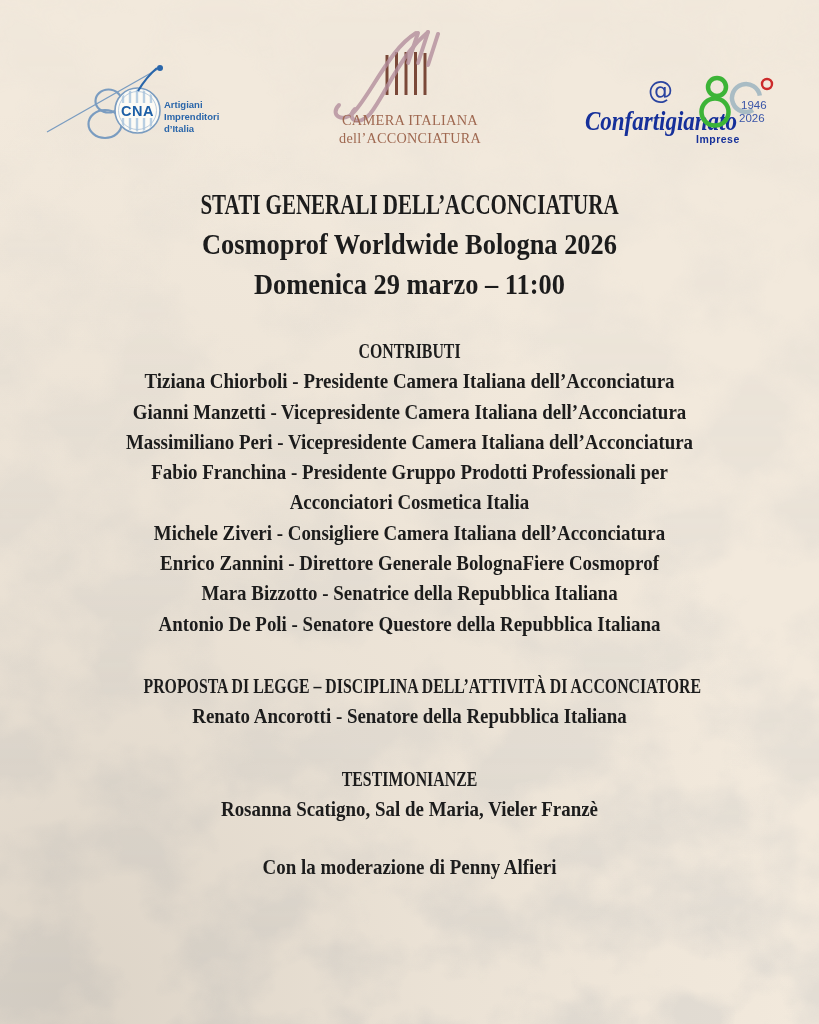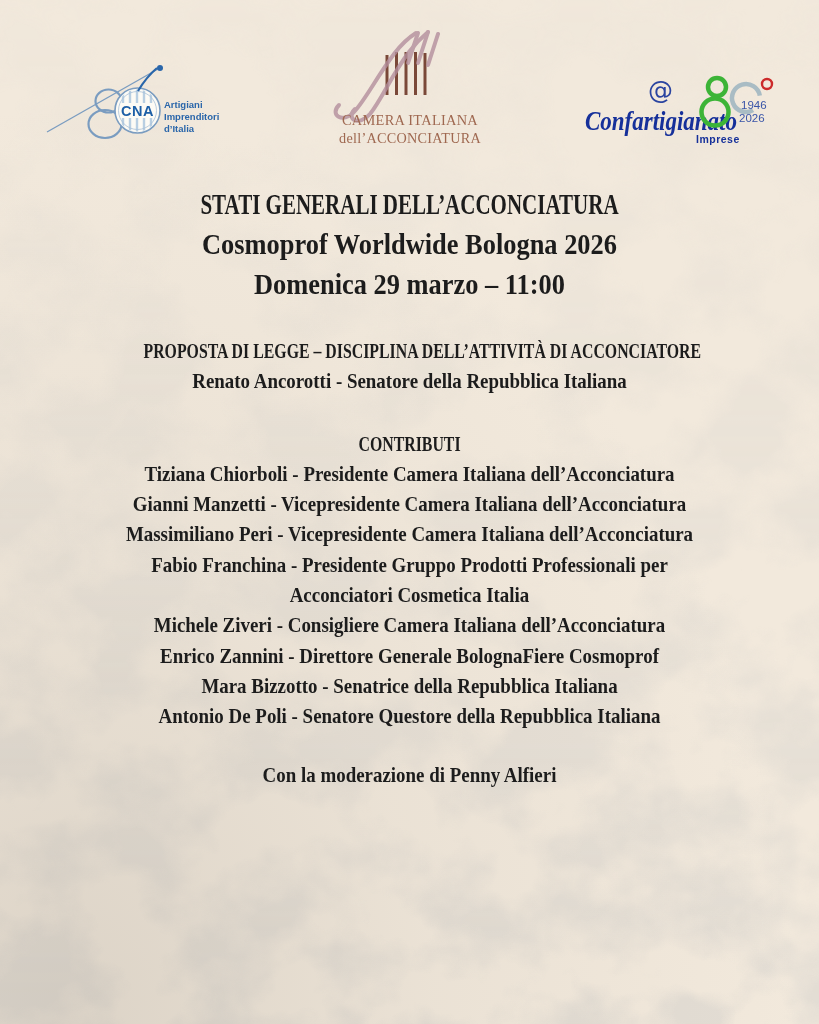--- a/index.html
+++ b/index.html
@@ -133,35 +133,39 @@
 
   <div class="content">
 
     <div>
       <div class="title-line sx70">STATI GENERALI DELL’ACCONCIATURA</div>
       <div class="title-line sx88">Cosmoprof Worldwide Bologna 2026</div>
       <div class="title-line sx88">Domenica 29 marzo – 11:00</div>
     </div>
 
     <div>
-      <div class="sec-heading sx72 mt32">PROPOSTA DI LEGGE – DISCIPLINA DELL’ATTIVITÀ DI ACCONCIATORE</div>
-      <div class="body-line sx86">Renato Ancorotti - Senatore della Repubblica Italiana</div>
-    </div>
-
-    <div>
       <div class="sec-heading sx72 mt32">CONTRIBUTI</div>
       <div class="body-line sx86">Tiziana Chiorboli - Presidente Camera Italiana dell’Acconciatura</div>
       <div class="body-line sx86">Gianni Manzetti - Vicepresidente Camera Italiana dell’Acconciatura</div>
       <div class="body-line sx86">Massimiliano Peri - Vicepresidente Camera Italiana dell’Acconciatura</div>
       <div class="body-line sx86">Fabio Franchina - Presidente Gruppo Prodotti Professionali per</div>
       <div class="body-line sx86">Acconciatori Cosmetica Italia</div>
       <div class="body-line sx86">Michele Ziveri - Consigliere Camera Italiana dell’Acconciatura</div>
       <div class="body-line sx86">Enrico Zannini - Direttore Generale BolognaFiere Cosmoprof</div>
       <div class="body-line sx86">Mara Bizzotto - Senatrice della Repubblica Italiana</div>
       <div class="body-line sx86">Antonio De Poli - Senatore Questore della Repubblica Italiana</div>
     </div>
 
+    <div>
+      <div class="sec-heading sx72 mt32">PROPOSTA DI LEGGE – DISCIPLINA DELL’ATTIVITÀ DI ACCONCIATORE</div>
+      <div class="body-line sx86">Renato Ancorotti - Senatore della Repubblica Italiana</div>
+    </div>
 
+
+    <div>
+      <div class="sec-heading sx72 mt32">TESTIMONIANZE</div>
+      <div class="body-line sx86">Rosanna Scatigno, Sal de Maria, Vieler Franzè</div>
+    </div>
 
     <div class="body-line sx86 mt28">Con la moderazione di Penny Alfieri</div>
 
   </div>
 </div>
 
 </body></html>

